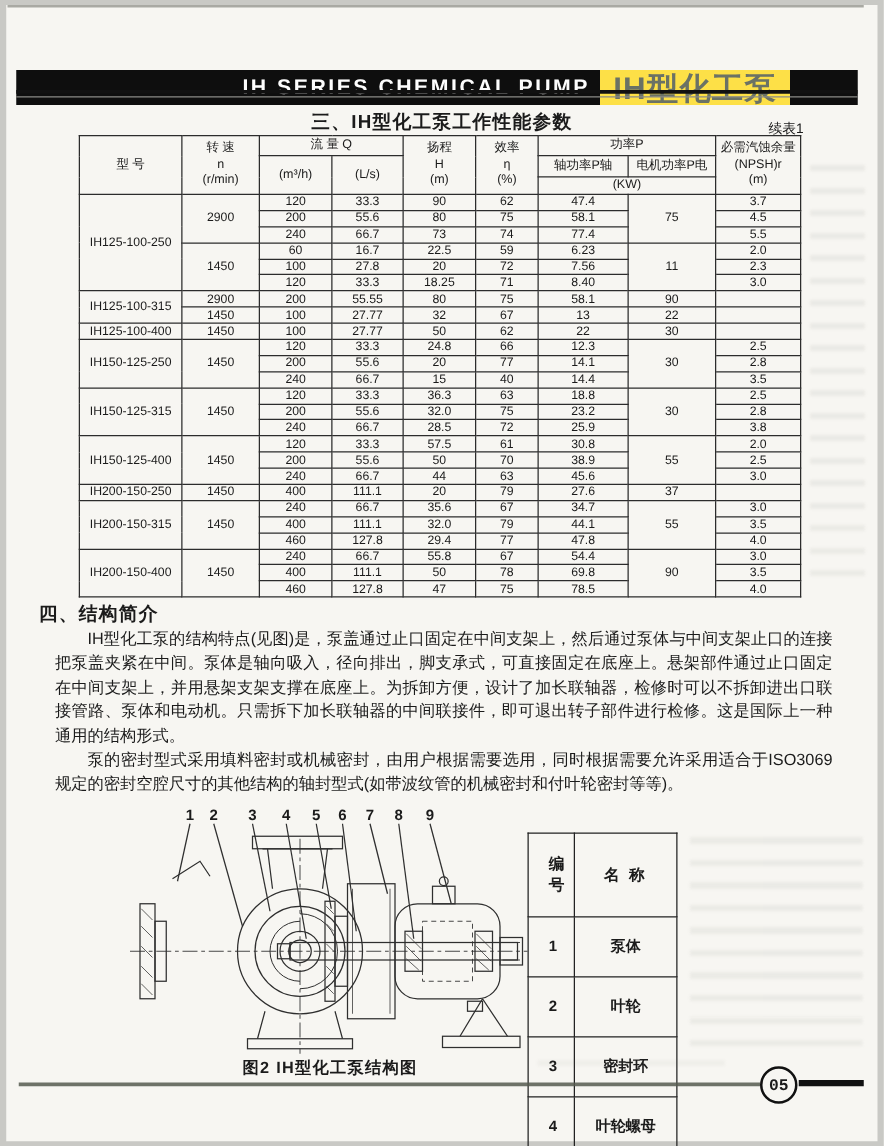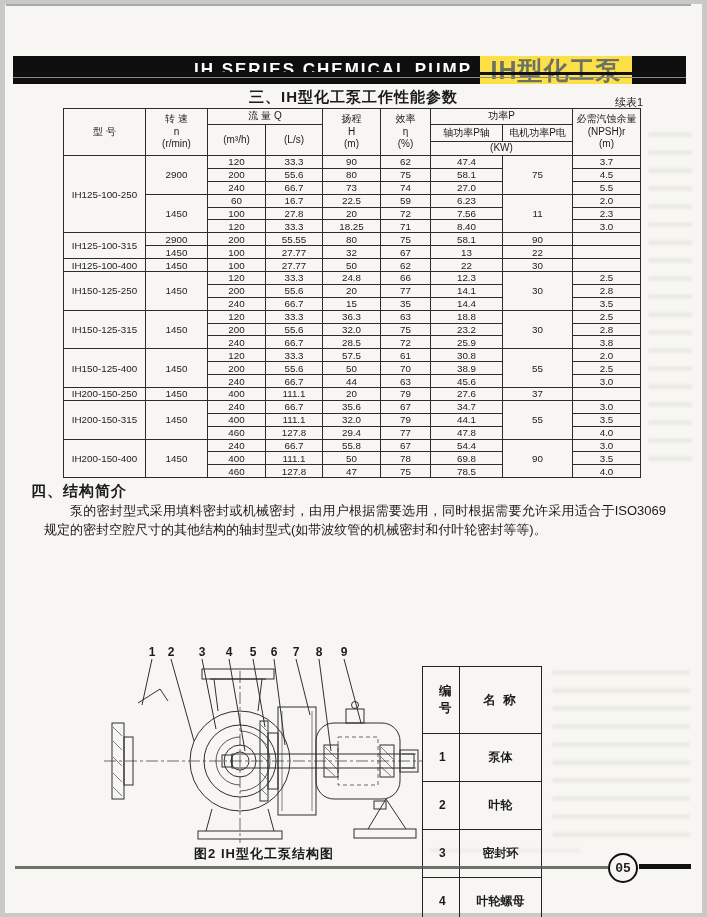--- a/index.html
+++ b/index.html
@@ -136,21 +136,21 @@
         <td>80</td>
         <td>75</td>
         <td>58.1</td>
         <td>4.5</td>
       </tr>
       <tr>
         <td>240</td>
         <td>66.7</td>
         <td>73</td>
         <td>74</td>
-        <td>27.0</td>
+        <td>77.4</td>
         <td>5.5</td>
       </tr>
       <tr>
         <td rowspan="3">1450</td>
         <td>60</td>
         <td>16.7</td>
         <td>22.5</td>
         <td>59</td>
         <td>6.23</td>
         <td rowspan="3">11</td>
@@ -220,21 +220,21 @@
         <td>55.6</td>
         <td>20</td>
         <td>77</td>
         <td>14.1</td>
         <td>2.8</td>
       </tr>
       <tr>
         <td>240</td>
         <td>66.7</td>
         <td>15</td>
-        <td>35</td>
+        <td>40</td>
         <td>14.4</td>
         <td>3.5</td>
       </tr>
       <tr>
         <td rowspan="3">IH150-125-315</td>
         <td rowspan="3">1450</td>
         <td>120</td>
         <td>33.3</td>
         <td>36.3</td>
         <td>63</td>
@@ -348,20 +348,21 @@
         <td>47</td>
         <td>75</td>
         <td>78.5</td>
         <td>4.0</td>
       </tr>
     </tbody>
 </table>
 
 <div class="sec-heading">四、结构简介</div>
 <div class="paras">
+  <p>IH型化工泵的结构特点(见图)是，泵盖通过止口固定在中间支架上，然后通过泵体与中间支架止口的连接把泵盖夹紧在中间。泵体是轴向吸入，径向排出，脚支承式，可直接固定在底座上。悬架部件通过止口固定在中间支架上，并用悬架支架支撑在底座上。为拆卸方便，设计了加长联轴器，检修时可以不拆卸进出口联接管路、泵体和电动机。只需拆下加长联轴器的中间联接件，即可退出转子部件进行检修。这是国际上一种通用的结构形式。</p>
   <p>泵的密封型式采用填料密封或机械密封，由用户根据需要选用，同时根据需要允许采用适合于ISO3069规定的密封空腔尺寸的其他结构的轴封型式(如带波纹管的机械密封和付叶轮密封等等)。</p>
 </div>
 
 <div class="figure">
   <svg width="324" height="200" viewBox="0 0 324 200">
     <g stroke="#2f2f2f" stroke-width="1" fill="none">
 
       <path d="M50,14 L40,60"></path>
         <path d="M69,14 L92,96"></path>
         <path d="M100,14 L114,84"></path>

